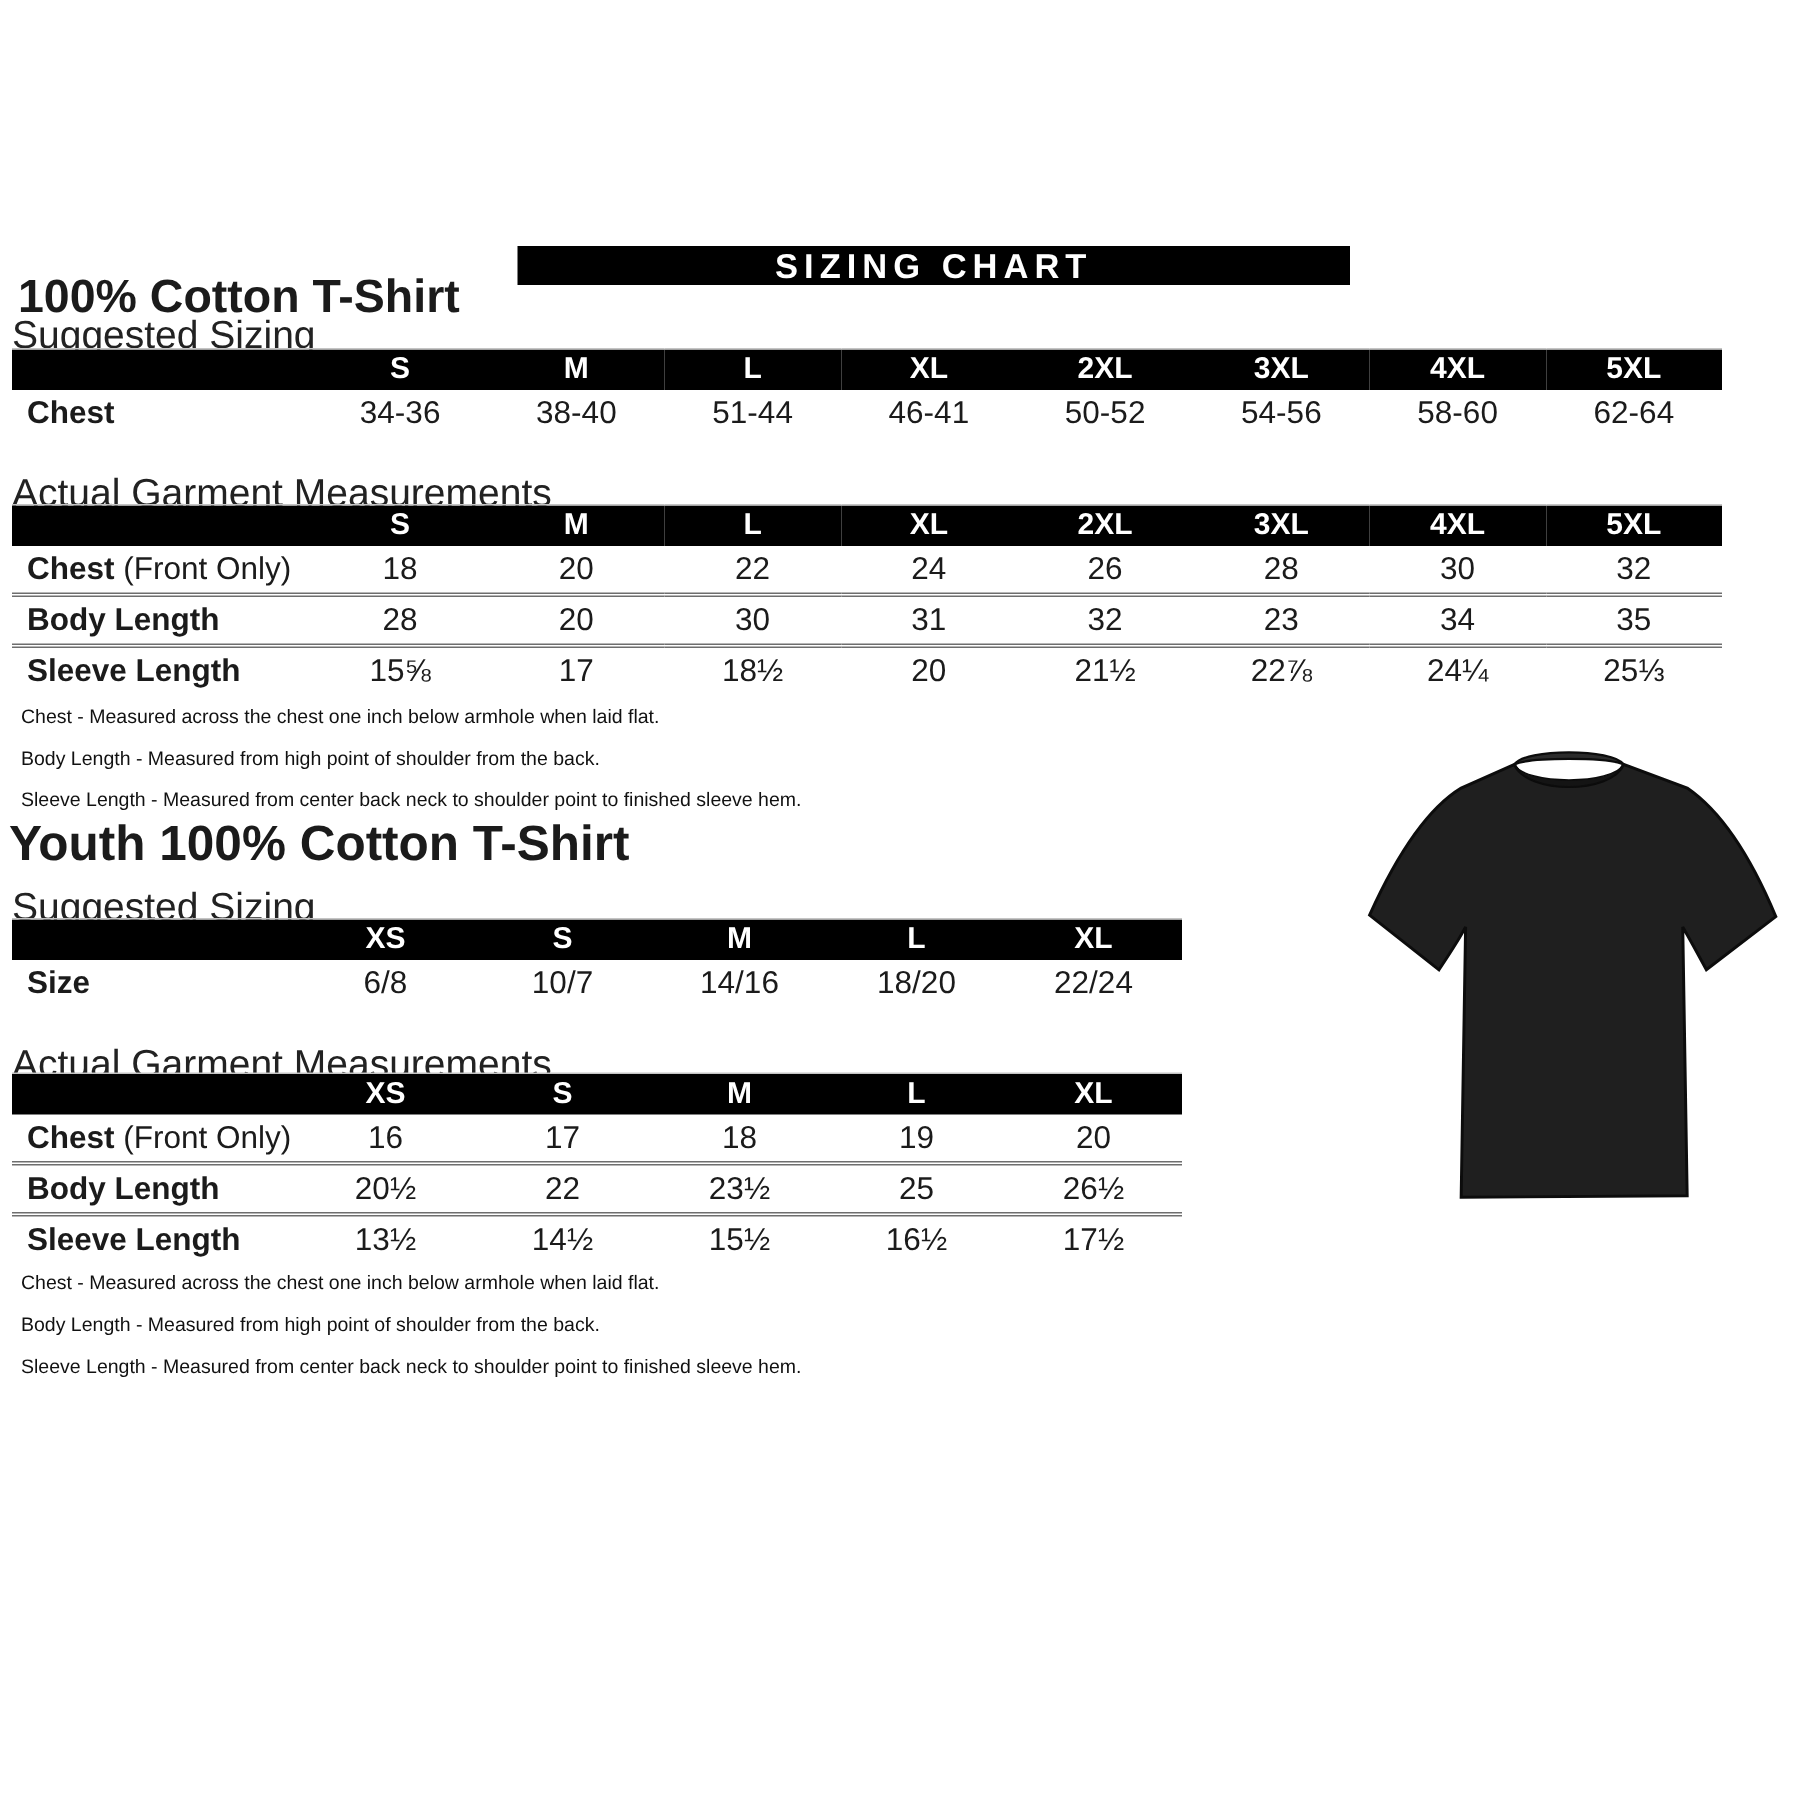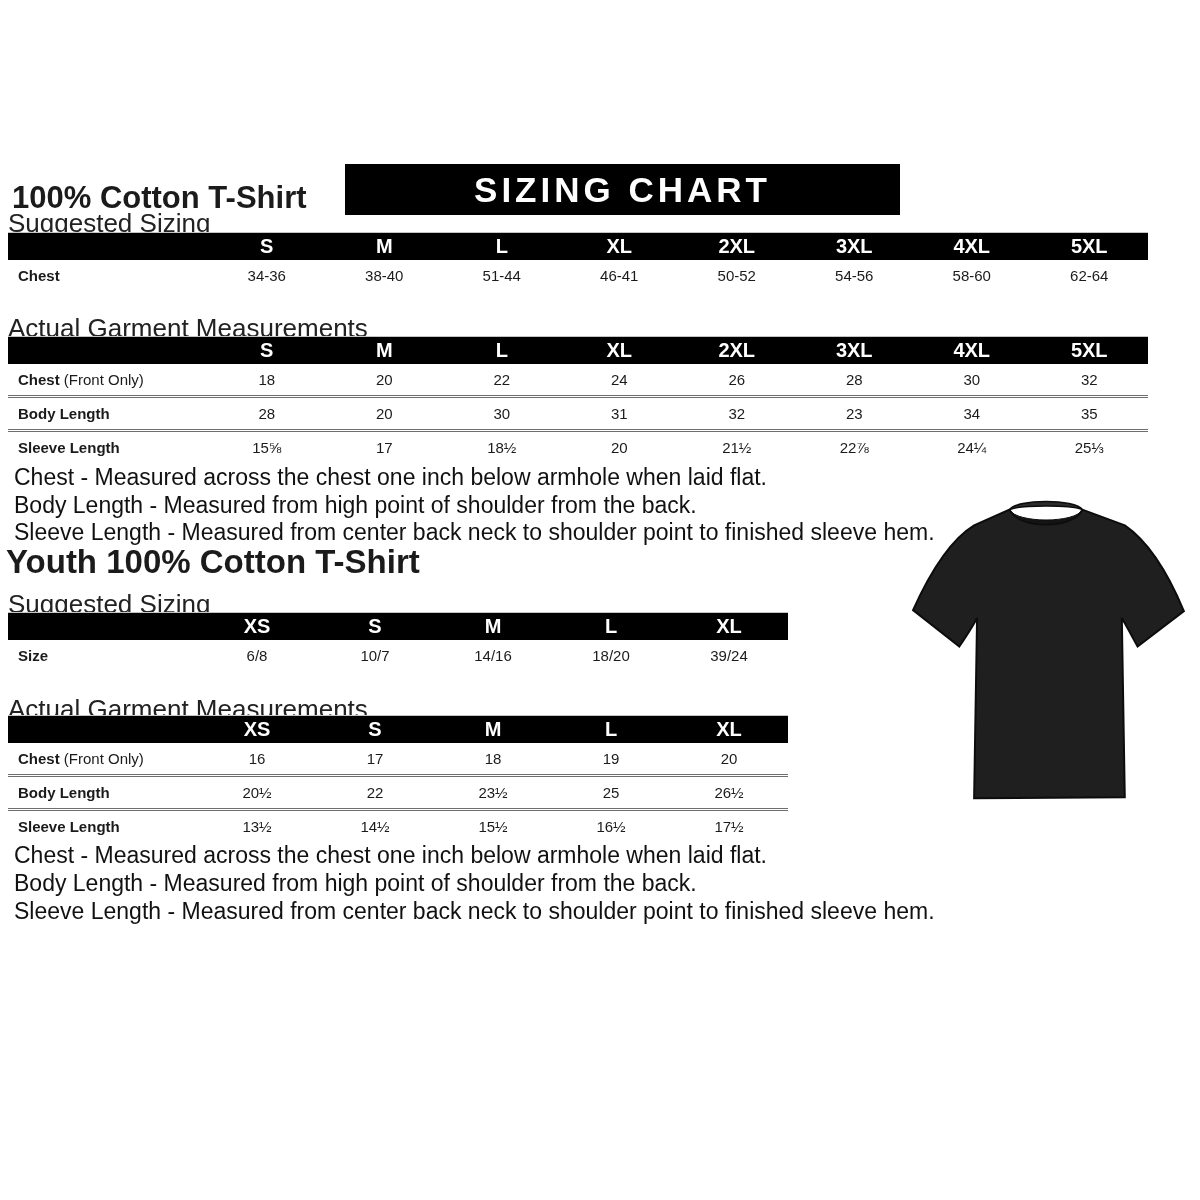--- a/index.html
+++ b/index.html
@@ -3,37 +3,37 @@
 <meta charset="utf-8">
 <style>
   html,body{margin:0;padding:0}
   body{
     width:1200px;height:1200px;background:#ffffff;position:relative;overflow:hidden;
     font-family:"Liberation Sans","DejaVu Sans",sans-serif;color:#1b1b1b;
   }
   .abs{position:absolute}
   #main-title{left:12px;top:180px;font-size:31px;font-weight:700;white-space:nowrap}
   #sizing-banner{
-    left:345px;top:164px;width:555px;height:51px;background:#000;color:#fff;
+    left:345px;top:164px;width:555px;height:26px;background:#000;color:#fff;
     display:flex;align-items:center;justify-content:center;
-    font-size:35px;font-weight:700;letter-spacing:4px;white-space:nowrap;
+    font-size:23px;font-weight:700;letter-spacing:4px;white-space:nowrap;
   }
   .section-label{font-size:26px;color:#222;white-space:nowrap}
   table.sizing{border-collapse:collapse;table-layout:fixed;border-top:1px solid #c4c4c4}
   table.sizing th{
     background:#000;color:#fff;font-size:20px;font-weight:700;
     height:27px;padding:0;text-align:center;
   }
   table.sizing td{
-    font-size:15px;text-align:center;padding:0;height:31px;vertical-align:middle;
+    font-size:21px;text-align:center;padding:0;height:31px;vertical-align:middle;
   }
   table.sizing td.rowlabel{text-align:left;padding-left:10px;white-space:nowrap}
   table.sizing td.rowlabel b{font-weight:700}
   table.lined tbody tr + tr td{border-top:3px double #6e6e6e}
-  .note{font-size:23px;color:#111;white-space:nowrap}
+  .note{font-size:13px;color:#111;white-space:nowrap}
   #notes-adult .note{line-height:27.5px}
   #notes-youth .note{line-height:28px}
   #youth-title{left:6px;top:543px;font-size:33px;font-weight:700;white-space:nowrap}
   #tshirt-wrap{left:896px;top:486px;width:300px;height:325px}
 </style>
 </head>
 <body>
 
 <div class="abs" id="main-title">100% Cotton T-Shirt</div>
 <div class="abs" id="sizing-banner">SIZING CHART</div>
@@ -143,21 +143,21 @@
         <th>XL</th>
       </tr>
     </thead>
     <tbody>
       <tr>
         <td class="rowlabel"><b>Size</b></td>
         <td>6/8</td>
         <td>10/7</td>
         <td>14/16</td>
         <td>18/20</td>
-        <td>39/24</td>
+        <td>22/24</td>
       </tr>
     </tbody>
   </table>
 
 <div class="abs section-label" style="left:8px;top:694px">Actual Garment Measurements</div>
 
 <table class="abs sizing lined" style="left:8px;top:715px;width:780px">
     <thead>
       <tr>
         <th style="width: 190px;"></th>

